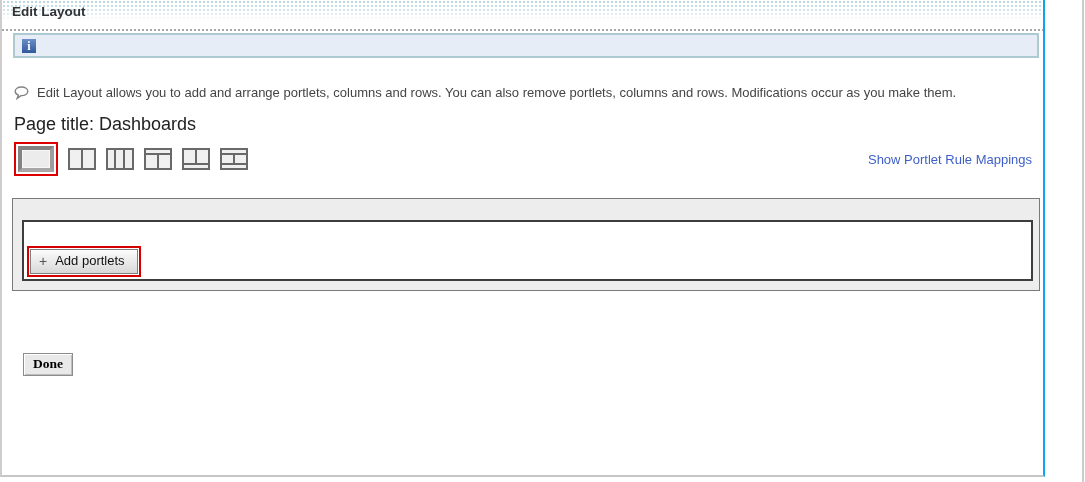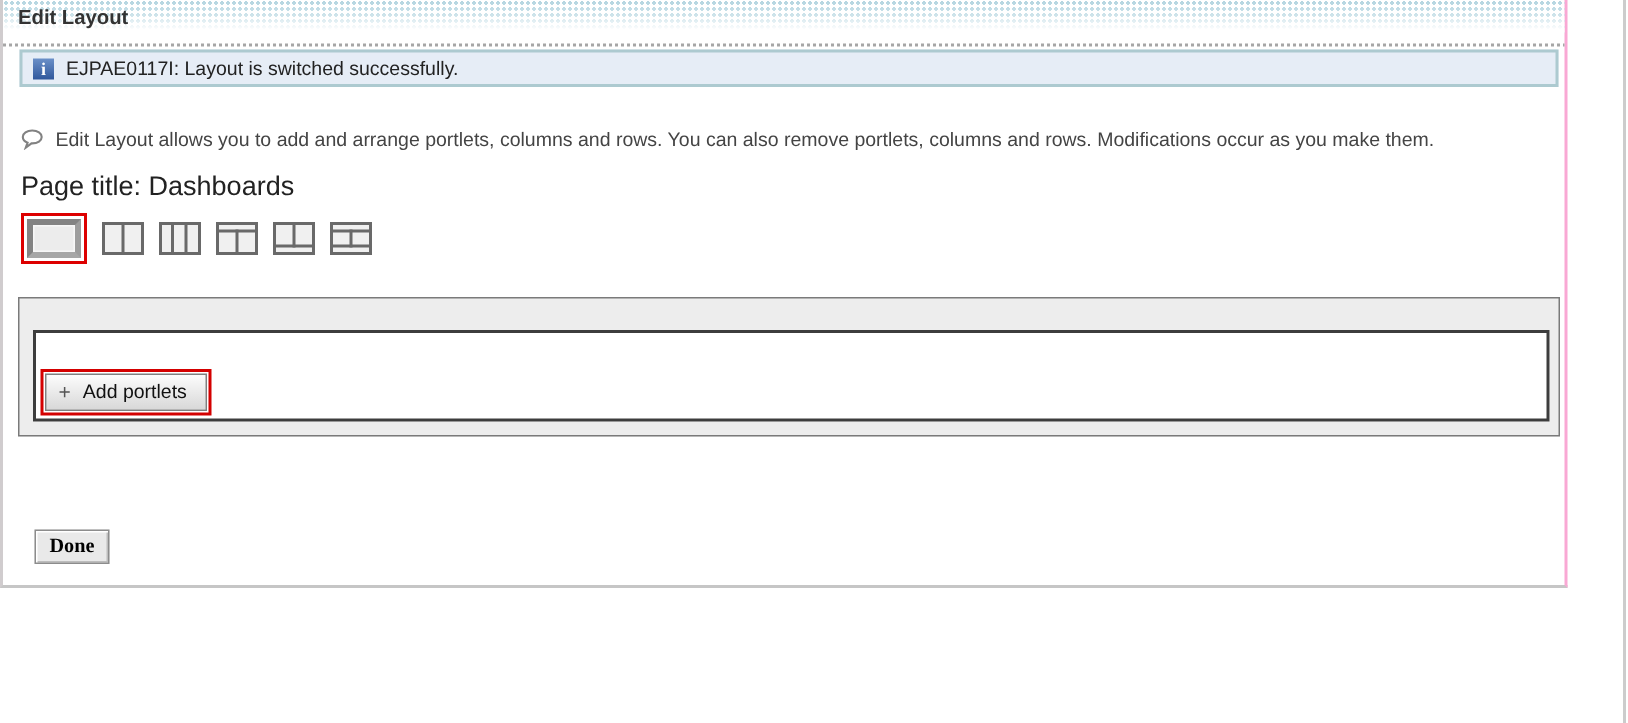--- a/index.html
+++ b/index.html
@@ -2,24 +2,24 @@
 <html><head>
 <meta charset="utf-8">
 <style>
   html,body{margin:0;padding:0;}
   body{
     width:1085px;height:482px;background:#ffffff;overflow:hidden;position:relative;
     font-family:"Liberation Sans","DejaVu Sans",sans-serif;color:#333;
   }
   
   .page{
-    position:absolute;left:0;top:0;width:1045px;height:392px;box-sizing:border-box;
+    position:absolute;left:0;top:0;width:1045px;height:477px;box-sizing:border-box;
     background:#fff;
     border-left:2px solid #d0ccce;
-    border-right:2px solid #f9a8d4;
+    border-right:2px solid #0ea5e9;
     border-bottom:2px solid #c6c6c6;
   }
   .window-right-edge{
     position:absolute;left:1082px;top:0;width:2px;height:482px;background:#cccccc;
   }
   
   .header-band{
     position:absolute;left:0;top:0;right:0;height:22px;
     background-image:
       linear-gradient(to bottom, rgba(255,255,255,0) 0px, rgba(255,255,255,.35) 10px, #ffffff 20px),
@@ -121,21 +121,20 @@
 
   <div class="header-band">
     <h1 class="page-title">Edit Layout</h1>
   </div>
   <div class="dotted-separator"></div>
 
   <div class="info-bar">
     <span class="info-icon">
         <span class="glyph">i</span>
       </span>
-    <span>EJPAE0117I: Layout is switched successfully.</span>
   </div>
 
   <div class="help-row">
     <svg class="bubble-icon" width="15" height="14" viewBox="0 0 15 14">
       <path d="M7.5 1 C3.9 1 1.2 2.9 1.2 5.3 C1.2 7 2.5 8.4 4.4 9.1 L3.2 12.4 L7 9.6 C7.2 9.6 7.3 9.6 7.5 9.6 C11.1 9.6 13.8 7.7 13.8 5.3 C13.8 2.9 11.1 1 7.5 1 Z" fill="none" stroke="#828282" stroke-width="1.4"></path>
     </svg>
     <span>Edit Layout allows you to add and arrange portlets, columns and rows. You can also remove portlets, columns and rows. Modifications occur as you make them.</span>
   </div>
 
   <div class="pagetitle-row">Page title: Dashboards</div>
@@ -159,20 +158,21 @@
       <span class="hd" style="top:13px"></span>
       <span class="vd" style="left:11px;top:0;bottom:3px"></span>
     </span>
     <span class="licon">
       <span class="hd" style="top:3px"></span>
       <span class="hd" style="top:13px"></span>
       <span class="vd" style="left:11px;top:3px;bottom:3px"></span>
     </span>
   </div>
 
+  <a class="rule-link">Show Portlet Rule Mappings</a>
 
   <div class="layout-container">
     <div class="column-box">
       <span class="add-portlets-highlight">
         <button class="add-portlets-btn">
           <span class="plus-glyph">+</span>
           <span>Add portlets</span>
         </button>
       </span>
     </div>

